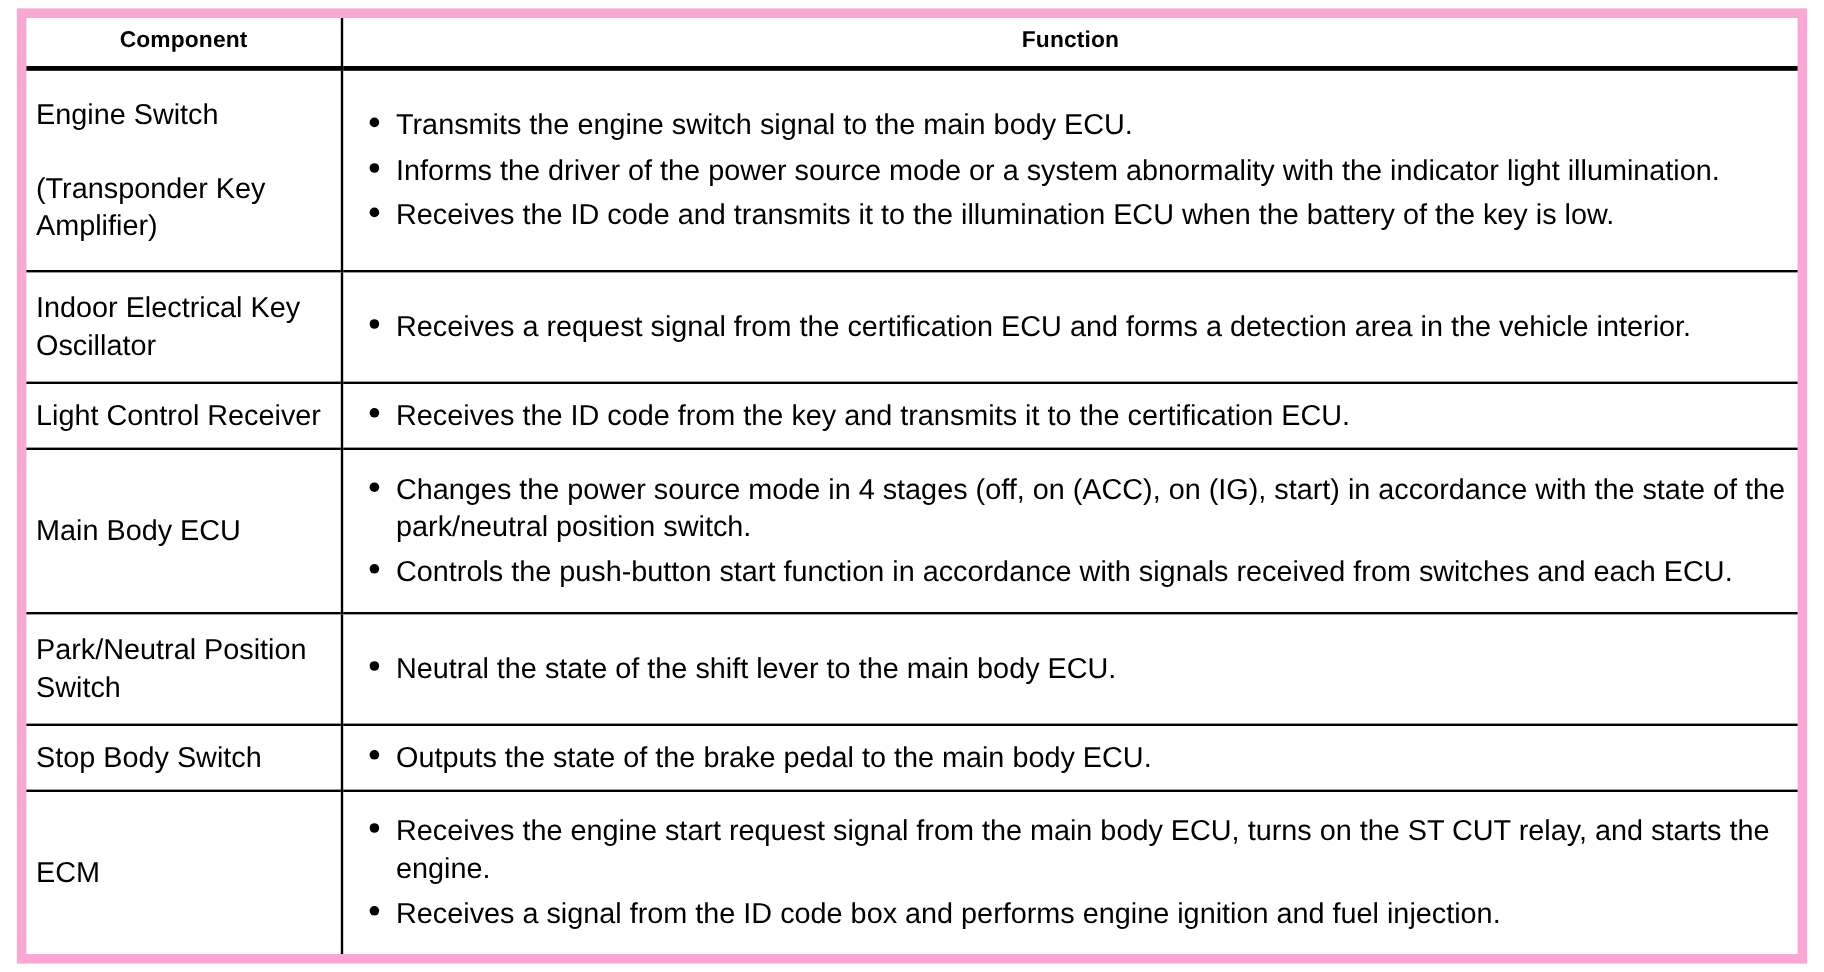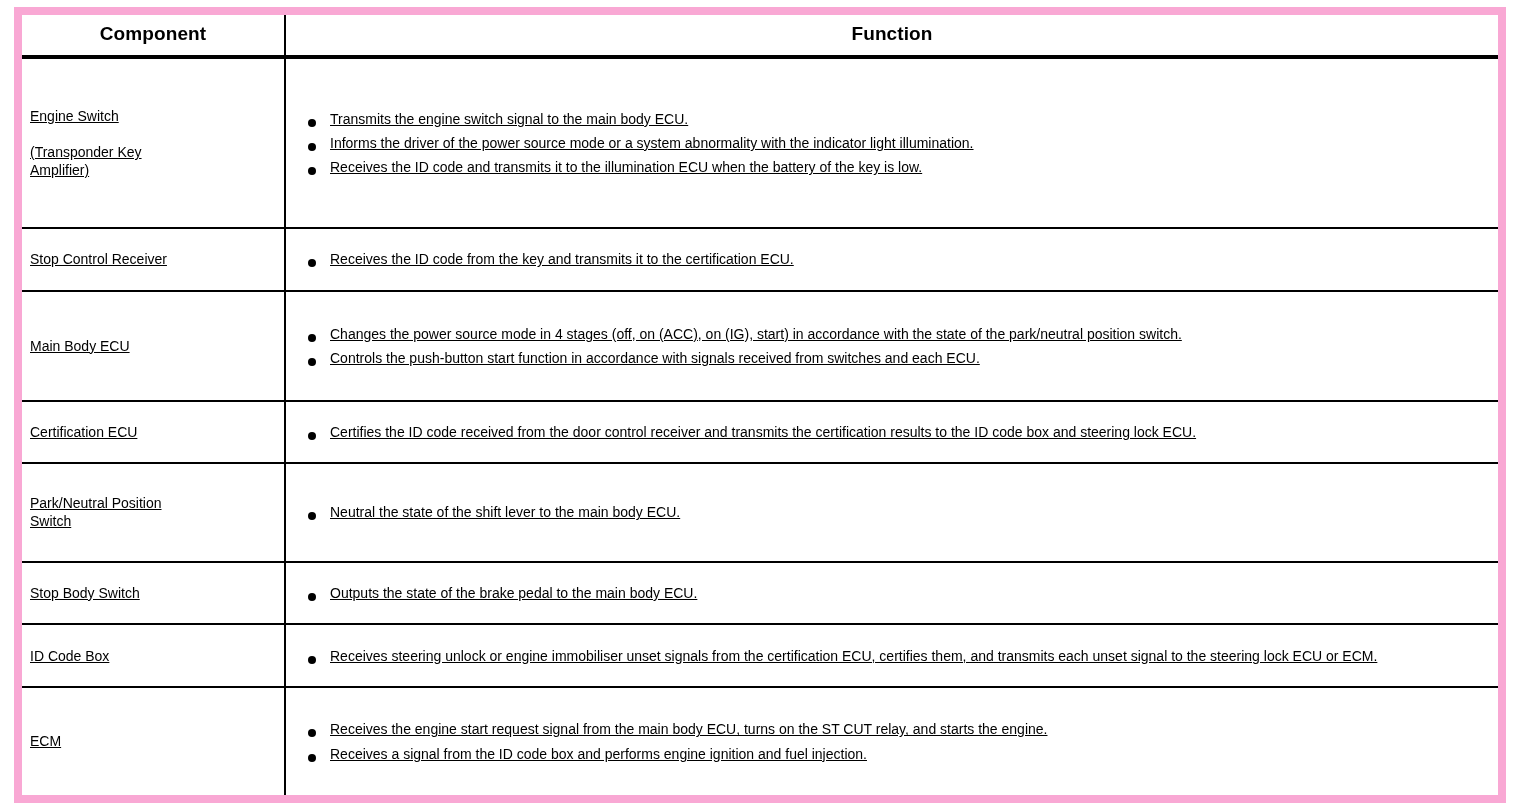--- a/index.html
+++ b/index.html
@@ -35,23 +35,22 @@
     text-align: center;
     padding: 8px 4px 10px 4px;
     vertical-align: middle;
     letter-spacing: 0.1px;
   }
   thead th.th-comp { border-right: 2px solid #000; }
 
   tbody td {
     border-top: 2px solid #000;
     vertical-align: middle;
-    font-size: 14px;
+    font-size: 24px;
     line-height: 1.30;
-    text-decoration: underline;
   }
   tbody tr:first-child td { border-top: none; }
   tbody td.comp-cell {
     border-right: 2px solid #000;
     padding: 6px 6px 6px 8px;
     text-align: left;
     white-space: pre-line;
   }
   tbody td.func-cell {
     padding: 6px 10px 6px 18px;
@@ -101,41 +100,42 @@
 Amplifier)</td>
           <td class="func-cell">
             <ul class="blist">
               <li><span class="bullet"></span><span class="bt">Transmits the engine switch signal to the main body ECU.</span></li>
               <li><span class="bullet"></span><span class="bt">Informs the driver of the power source mode or a system abnormality with the indicator light illumination.</span></li>
               <li><span class="bullet"></span><span class="bt">Receives the ID code and transmits it to the illumination ECU when the battery of the key is low.</span></li>
             </ul>
           </td>
         </tr>
         <tr>
-          <td class="comp-cell">Stop Control Receiver</td>
+          <td class="comp-cell">Indoor Electrical Key
+Oscillator</td>
+          <td class="func-cell">
+            <ul class="blist">
+              <li><span class="bullet"></span><span class="bt">Receives a request signal from the certification ECU and forms a detection area in the vehicle interior.</span></li>
+            </ul>
+          </td>
+        </tr>
+        <tr>
+          <td class="comp-cell">Light Control Receiver</td>
           <td class="func-cell">
             <ul class="blist">
               <li><span class="bullet"></span><span class="bt">Receives the ID code from the key and transmits it to the certification ECU.</span></li>
             </ul>
           </td>
         </tr>
         <tr>
           <td class="comp-cell">Main Body ECU</td>
           <td class="func-cell">
             <ul class="blist">
               <li><span class="bullet"></span><span class="bt">Changes the power source mode in 4 stages (off, on (ACC), on (IG), start) in accordance with the state of the park/neutral position switch.</span></li>
               <li><span class="bullet"></span><span class="bt">Controls the push-button start function in accordance with signals received from switches and each ECU.</span></li>
-            </ul>
-          </td>
-        </tr>
-        <tr>
-          <td class="comp-cell">Certification ECU</td>
-          <td class="func-cell">
-            <ul class="blist">
-              <li><span class="bullet"></span><span class="bt">Certifies the ID code received from the door control receiver and transmits the certification results to the ID code box and steering lock ECU.</span></li>
             </ul>
           </td>
         </tr>
         <tr>
           <td class="comp-cell">Park/Neutral Position
 Switch</td>
           <td class="func-cell">
             <ul class="blist">
               <li><span class="bullet"></span><span class="bt">Neutral the state of the shift lever to the main body ECU.</span></li>
             </ul>
@@ -143,28 +143,20 @@
         </tr>
         <tr>
           <td class="comp-cell">Stop Body Switch</td>
           <td class="func-cell">
             <ul class="blist">
               <li><span class="bullet"></span><span class="bt">Outputs the state of the brake pedal to the main body ECU.</span></li>
             </ul>
           </td>
         </tr>
         <tr>
-          <td class="comp-cell">ID Code Box</td>
-          <td class="func-cell">
-            <ul class="blist">
-              <li><span class="bullet"></span><span class="bt">Receives steering unlock or engine immobiliser unset signals from the certification ECU, certifies them, and transmits each unset signal to the steering lock ECU or ECM.</span></li>
-            </ul>
-          </td>
-        </tr>
-        <tr>
           <td class="comp-cell">ECM</td>
           <td class="func-cell">
             <ul class="blist">
               <li><span class="bullet"></span><span class="bt">Receives the engine start request signal from the main body ECU, turns on the ST CUT relay, and starts the engine.</span></li>
               <li><span class="bullet"></span><span class="bt">Receives a signal from the ID code box and performs engine ignition and fuel injection.</span></li>
             </ul>
           </td>
         </tr>
       </tbody>
   </table>

